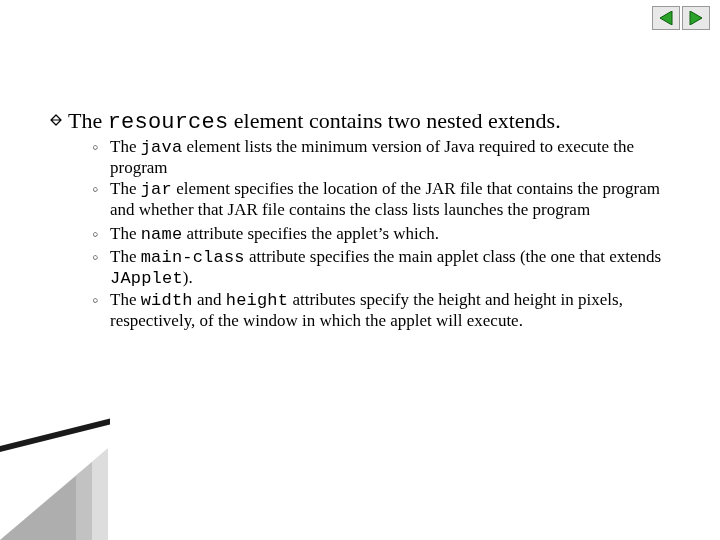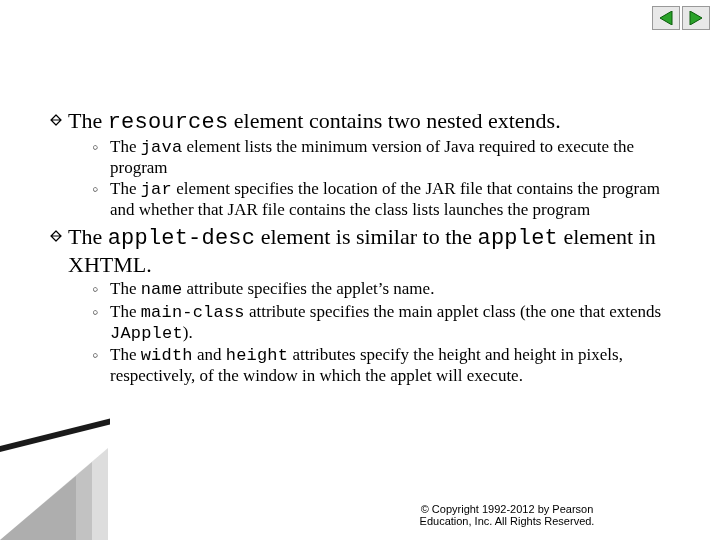--- a/index.html
+++ b/index.html
@@ -158,48 +158,36 @@
       <div class="sub-list">
         <div class="sub-item">
           <div class="sub-bullet">◦</div>
           <div class="sub-text"><span>The </span><span class="mono">java</span><span> element lists the minimum version of Java required to execute the program</span></div>
         </div>
         <div class="sub-item">
           <div class="sub-bullet">◦</div>
           <div class="sub-text"><span>The </span><span class="mono">jar</span><span> element specifies the location of the JAR file that contains the program and whether that JAR file contains the class lists launches the program</span></div>
         </div>
       </div>
-      <div class="main-item">
-        <div class="main-bullet">
-          <svg width="12" height="12" viewBox="0 0 12 12">
-            <path d="M6 1 L11 6 L6 11 M6 1 L1 6 L6 11 M1 6 L11 6" stroke="#000" stroke-width="1.2" fill="none" stroke-linecap="round"></path>
-          </svg>
-        </div>
-        <div class="main-text"><span>The </span><span class="mono">applet-desc</span><span> element is similar to the </span><span class="mono">applet</span><span> element in XHTML.</span></div>
-      </div>
       <div class="sub-list">
         <div class="sub-item">
           <div class="sub-bullet">◦</div>
-          <div class="sub-text"><span>The </span><span class="mono">name</span><span> attribute specifies the applet’s name.</span></div>
+          <div class="sub-text"><span>The </span><span class="mono">name</span><span> attribute specifies the applet’s which.</span></div>
         </div>
         <div class="sub-item">
           <div class="sub-bullet">◦</div>
           <div class="sub-text"><span>The </span><span class="mono">main-class</span><span> attribute specifies the main applet class (the one that extends </span><span class="mono">JApplet</span><span>).</span></div>
         </div>
         <div class="sub-item">
           <div class="sub-bullet">◦</div>
           <div class="sub-text"><span>The </span><span class="mono">width</span><span> and </span><span class="mono">height</span><span> attributes specify the height and height in pixels, respectively, of the window in which the applet will execute.</span></div>
         </div>
       </div>
     </div>
 
-  <div class="copyright">
-    <span>© Copyright 1992-2012 by Pearson</span><br>
-    <span>Education, Inc. All Rights Reserved.</span>
-  </div>
 
   <div class="corner-accent">
     <div class="bar"></div>
     <div class="tri t1"></div>
     <div class="tri t2"></div>
     <div class="tri t3"></div>
   </div>
 
 </div>
 

